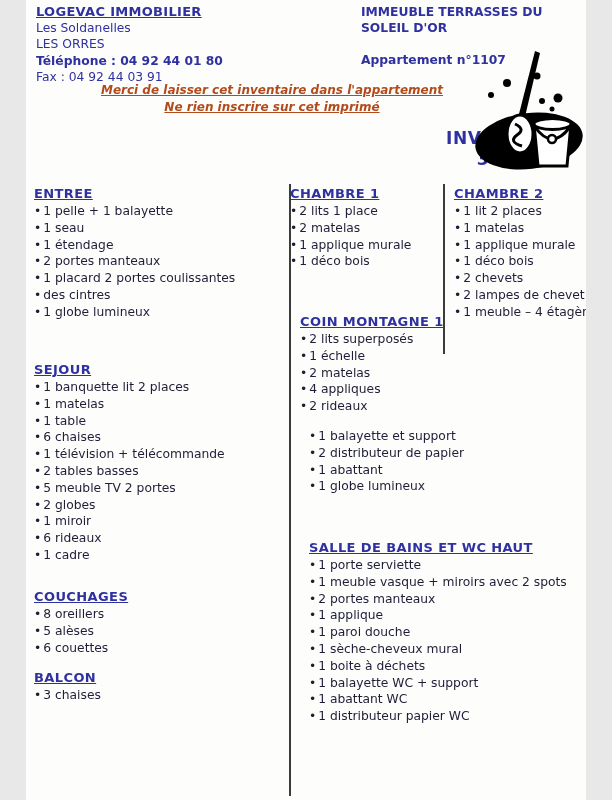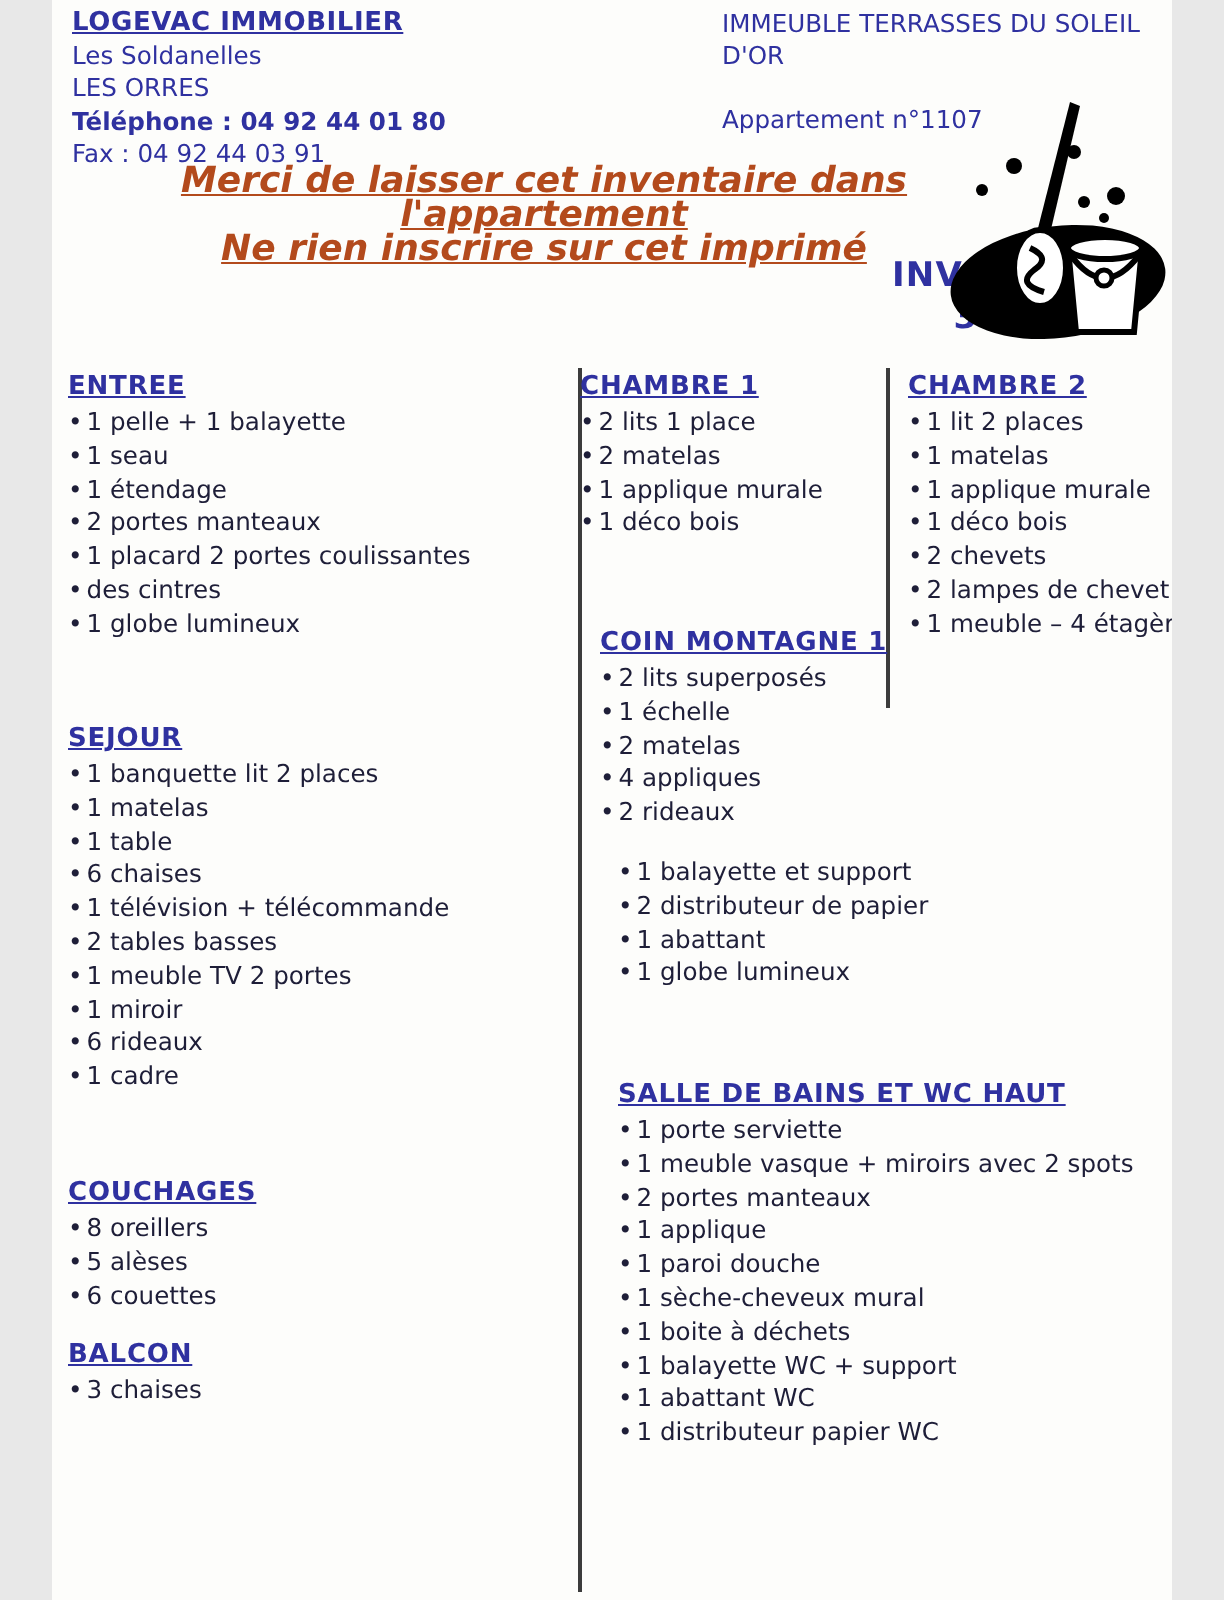--- a/index.html
+++ b/index.html
@@ -12,25 +12,25 @@
   .page{
     position:relative;width:560px;height:800px;margin:0 auto;
     background:#fdfdfb;overflow:hidden;
     font-family:"DejaVu Sans","Liberation Sans",sans-serif;
     color:var(--body_text);
   }
   
   .agency{position:absolute;left:10px;top:4px;font-size:12.3px;line-height:16.2px;color:var(--heading_blue);}
   .agency .name{font-size:13px;font-weight:bold;text-decoration:underline;letter-spacing:0.3px;}
   .agency .phone{font-weight:bold;}
-  .building{position:absolute;left:335px;top:4px;font-size:12.3px;font-weight:normal;color:var(--heading_blue);line-height:16px;}
+  .building{position:absolute;left:335px;top:4px;font-size:12.3px;font-weight:bold;color:var(--heading_blue);line-height:16px;}
   .building .apartment{margin-top:16px;}
   
   .notice{position:absolute;left:0;top:82px;width:492px;text-align:center;
-    font-size:18px;font-style:italic;font-weight:bold;color:var(--notice_red);line-height:17px;}
+    font-size:12px;font-style:italic;font-weight:bold;color:var(--notice_red);line-height:17px;}
   .notice span{text-decoration:underline;}
   
   .doc-title{position:absolute;left:0;top:128px;width:540px;text-align:right;
     font-size:17px;font-weight:bold;letter-spacing:0.6px;color:var(--heading_blue);line-height:21px;}
   
   .clipart{position:absolute;left:448px;top:48px;width:112px;height:130px;}
   
   .divider{position:absolute;width:1.5px;background:var(--divider);}
   .divider-1{left:263px;top:184px;height:612px;}
   .divider-2{left:417px;top:184px;height:170px;}
@@ -122,21 +122,22 @@
 
   <section class="inv-section" id="sec-sejour">
     <h2 class="sec-title">SEJOUR</h2>
     <ul class="items">
         <li>1 banquette lit 2 places</li>
         <li>1 matelas</li>
         <li>1 table</li>
         <li>6 chaises</li>
         <li>1 télévision + télécommande</li>
         <li>2 tables basses</li>
-        <li>1 meuble TV 2 portes</li>
+        <li>5 meuble TV 2 portes</li>
+        <li>2 globes</li>
         <li>1 miroir</li>
         <li>6 rideaux</li>
         <li>1 cadre</li>
       </ul>
   </section>
 
   <section class="inv-section" id="sec-couchages">
     <h2 class="sec-title">COUCHAGES</h2>
     <ul class="items">
         <li>8 oreillers</li>

